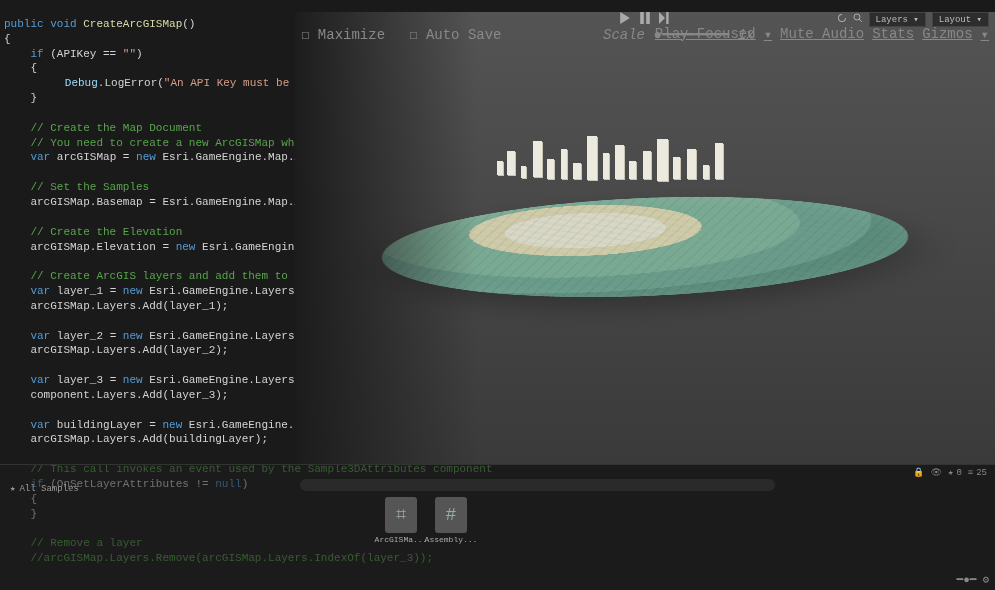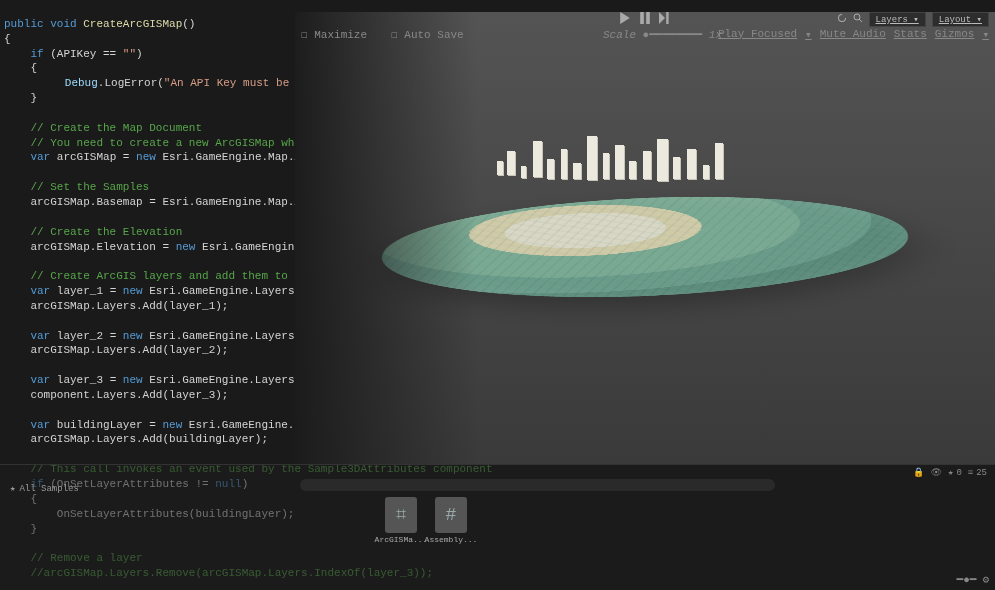--- a/index.html
+++ b/index.html
@@ -103,36 +103,35 @@
   color: #bbb;
   font-size: 9px;
 }
 .toolbar-top .ctrl-icons { display: flex; gap: 8px; }
 .toolbar-top .right {
   position: absolute;
   right: 6px;
   display: flex;
   gap: 6px;
   align-items: center;
-  text-decoration: underline;
 }
 .dd {
   background: #2d2d2d;
   padding: 1px 6px;
   border: 1px solid #444;
   font-size: 9px;
 }
 .toolbar-sub {
   position: absolute;
   top: 15px;
   left: 0; right: 0;
   height: 14px;
   display: flex;
   align-items: center;
-  font-size: 11px;
+  font-size: 14px;
   color: #888;
   z-index: 5;
   padding: 0 6px;
 }
 .toolbar-sub .scale {
   position: absolute;
   left: 44%;
   font-style: italic;
 }
 .toolbar-sub .right {
@@ -256,21 +255,20 @@
 
     <span class="kw">var</span><span class="pn"> layer_3 = </span><span class="kw">new</span><span class="pn"> Esri.GameEngine.Layers.</span><span class="type">ArcGISImageLayer</span><span class="pn">(</span><span class="url">"https://tiles.arcgis.com/..."</span>
     <span class="pn">component.Layers.Add(layer_3);</span>
 
     <span class="kw">var</span><span class="pn"> buildingLayer = </span><span class="kw">new</span><span class="pn"> Esri.GameEngine.Layers.</span><span class="type">ArcGIS3DObjectSceneLayer</span><span class="pn">(</span><span class="url">"https://tiles..."</span>
     <span class="pn">arcGISMap.Layers.Add(buildingLayer);</span>
 
     <span class="cm">// This call invokes an event used by the Sample3DAttributes component</span>
     <span class="kw">if</span><span class="pn"> (OnSetLayerAttributes != </span><span class="kw">null</span><span class="pn">)</span>
     {
-        <span class="pn">OnSetLayerAttributes(buildingLayer);</span>
     }
 
     <span class="cm">// Remove a layer</span>
     <span class="cm">//arcGISMap.Layers.Remove(arcGISMap.Layers.IndexOf(layer_3));</span>
 
     
     
     
     
 

